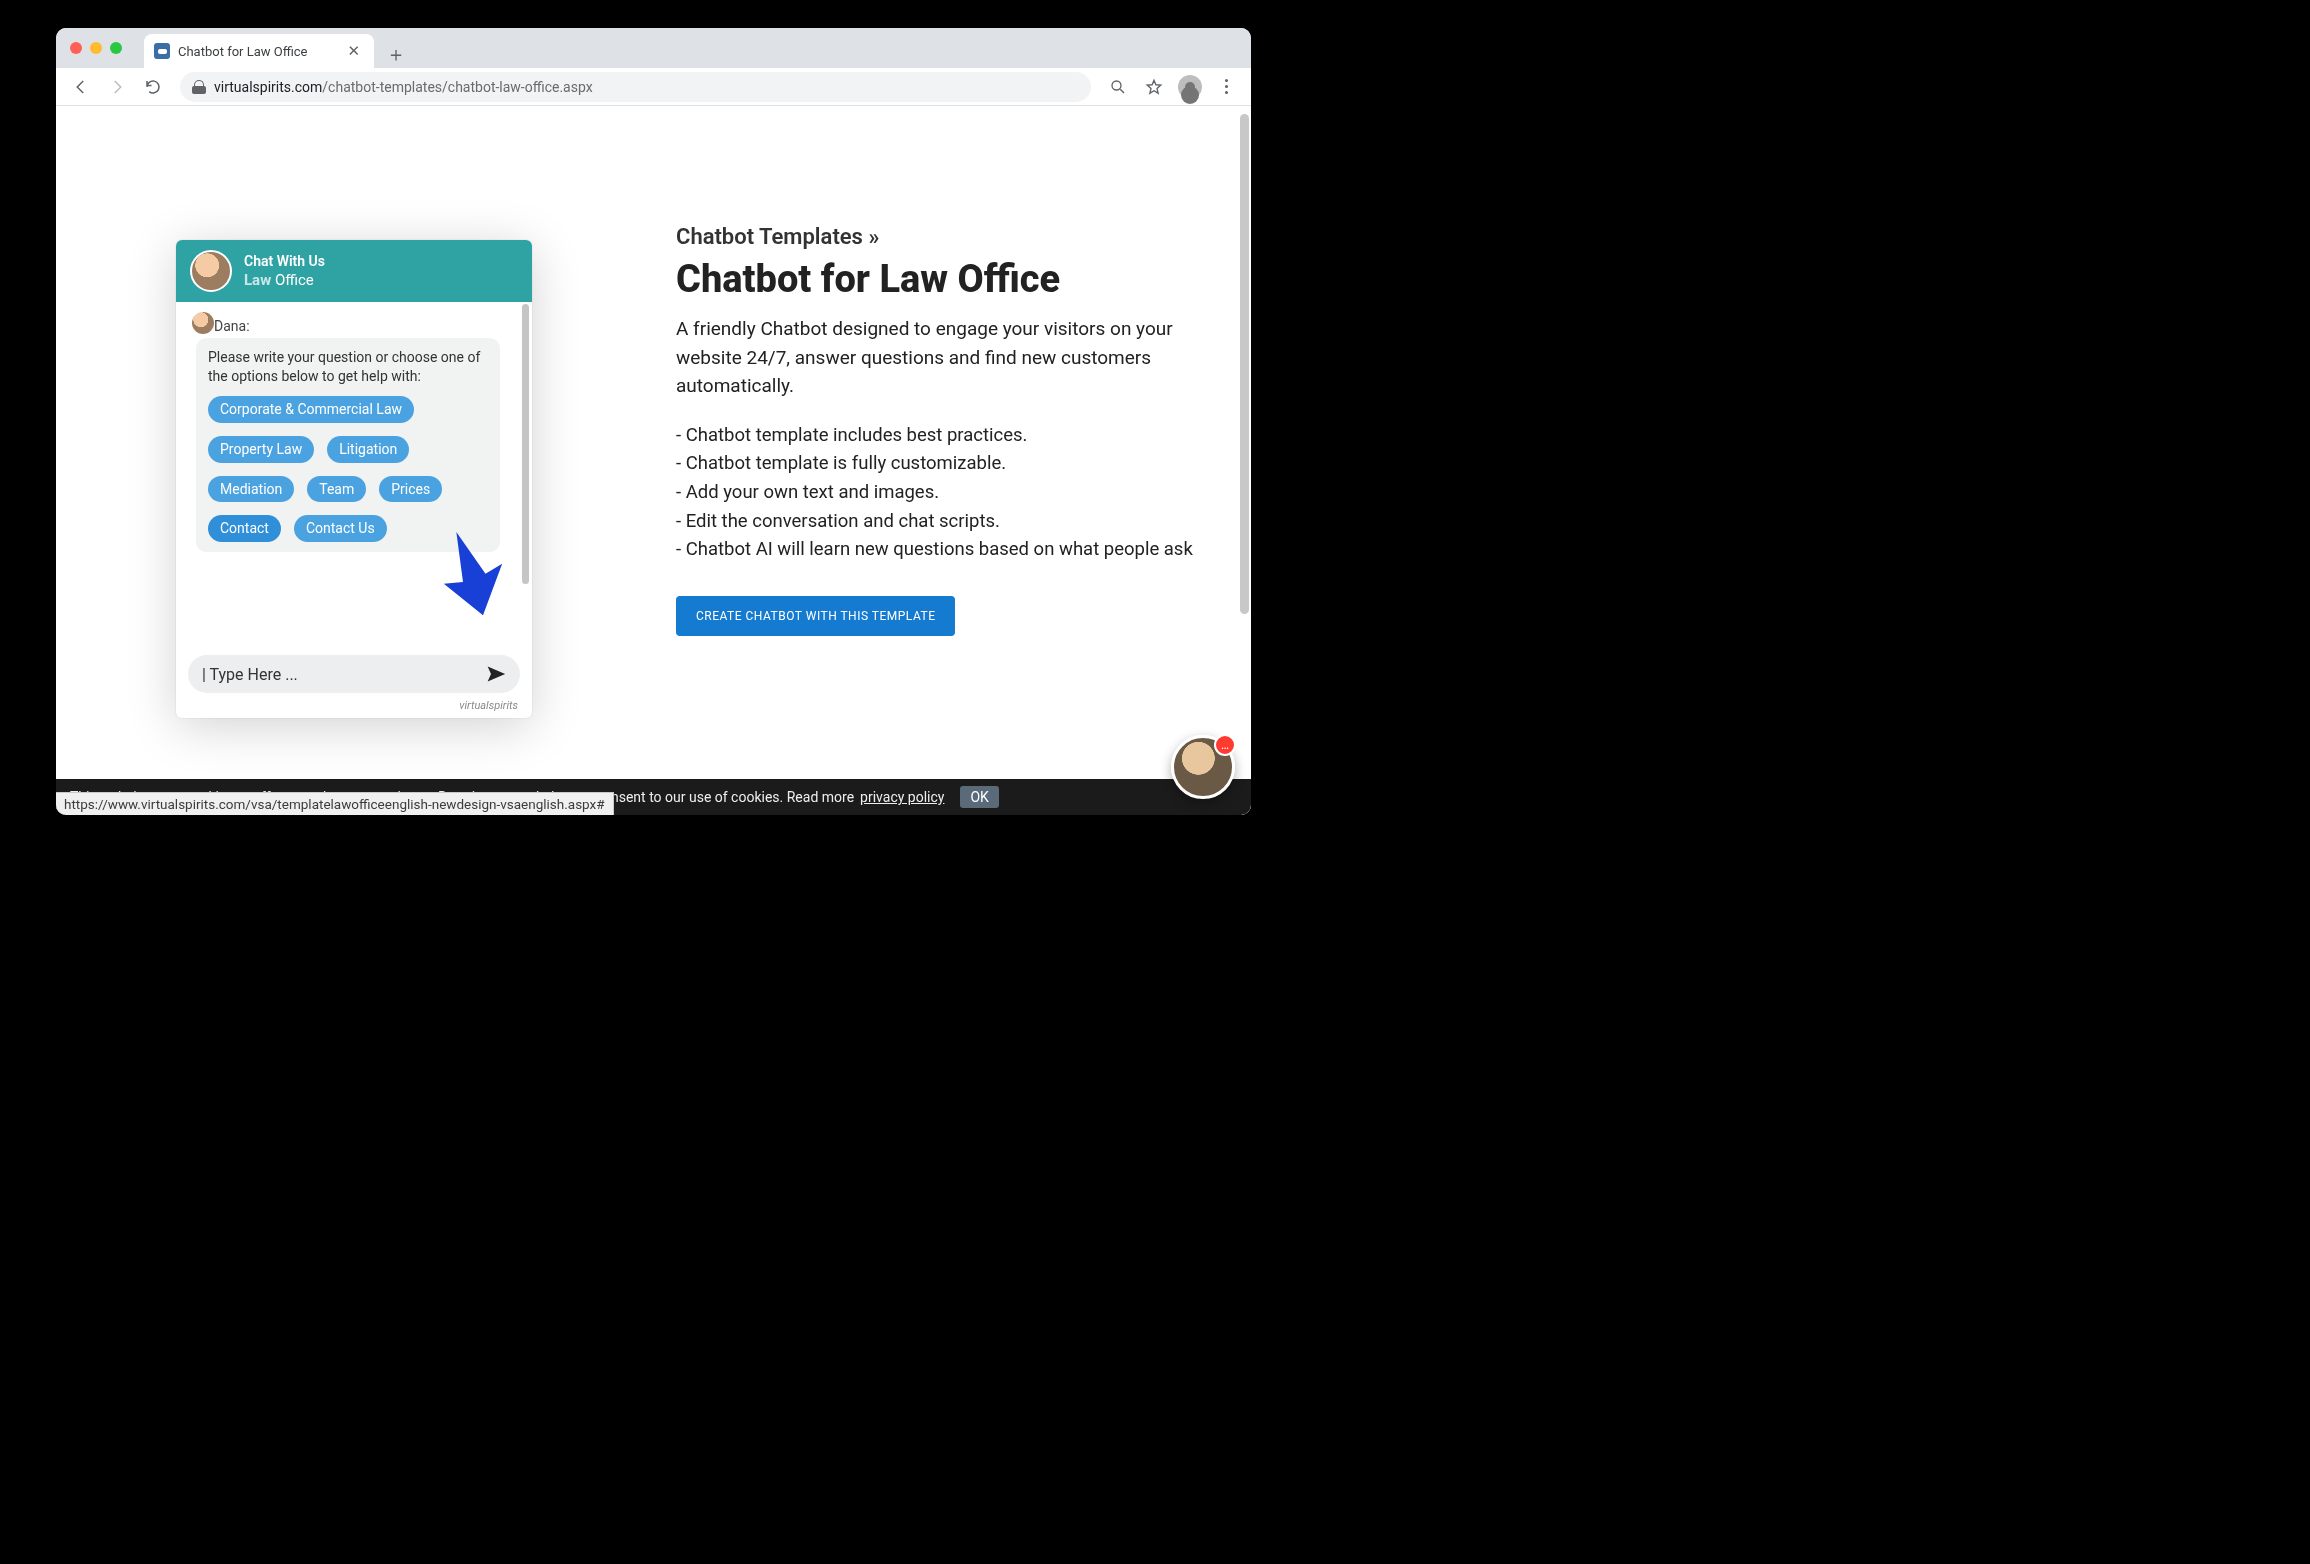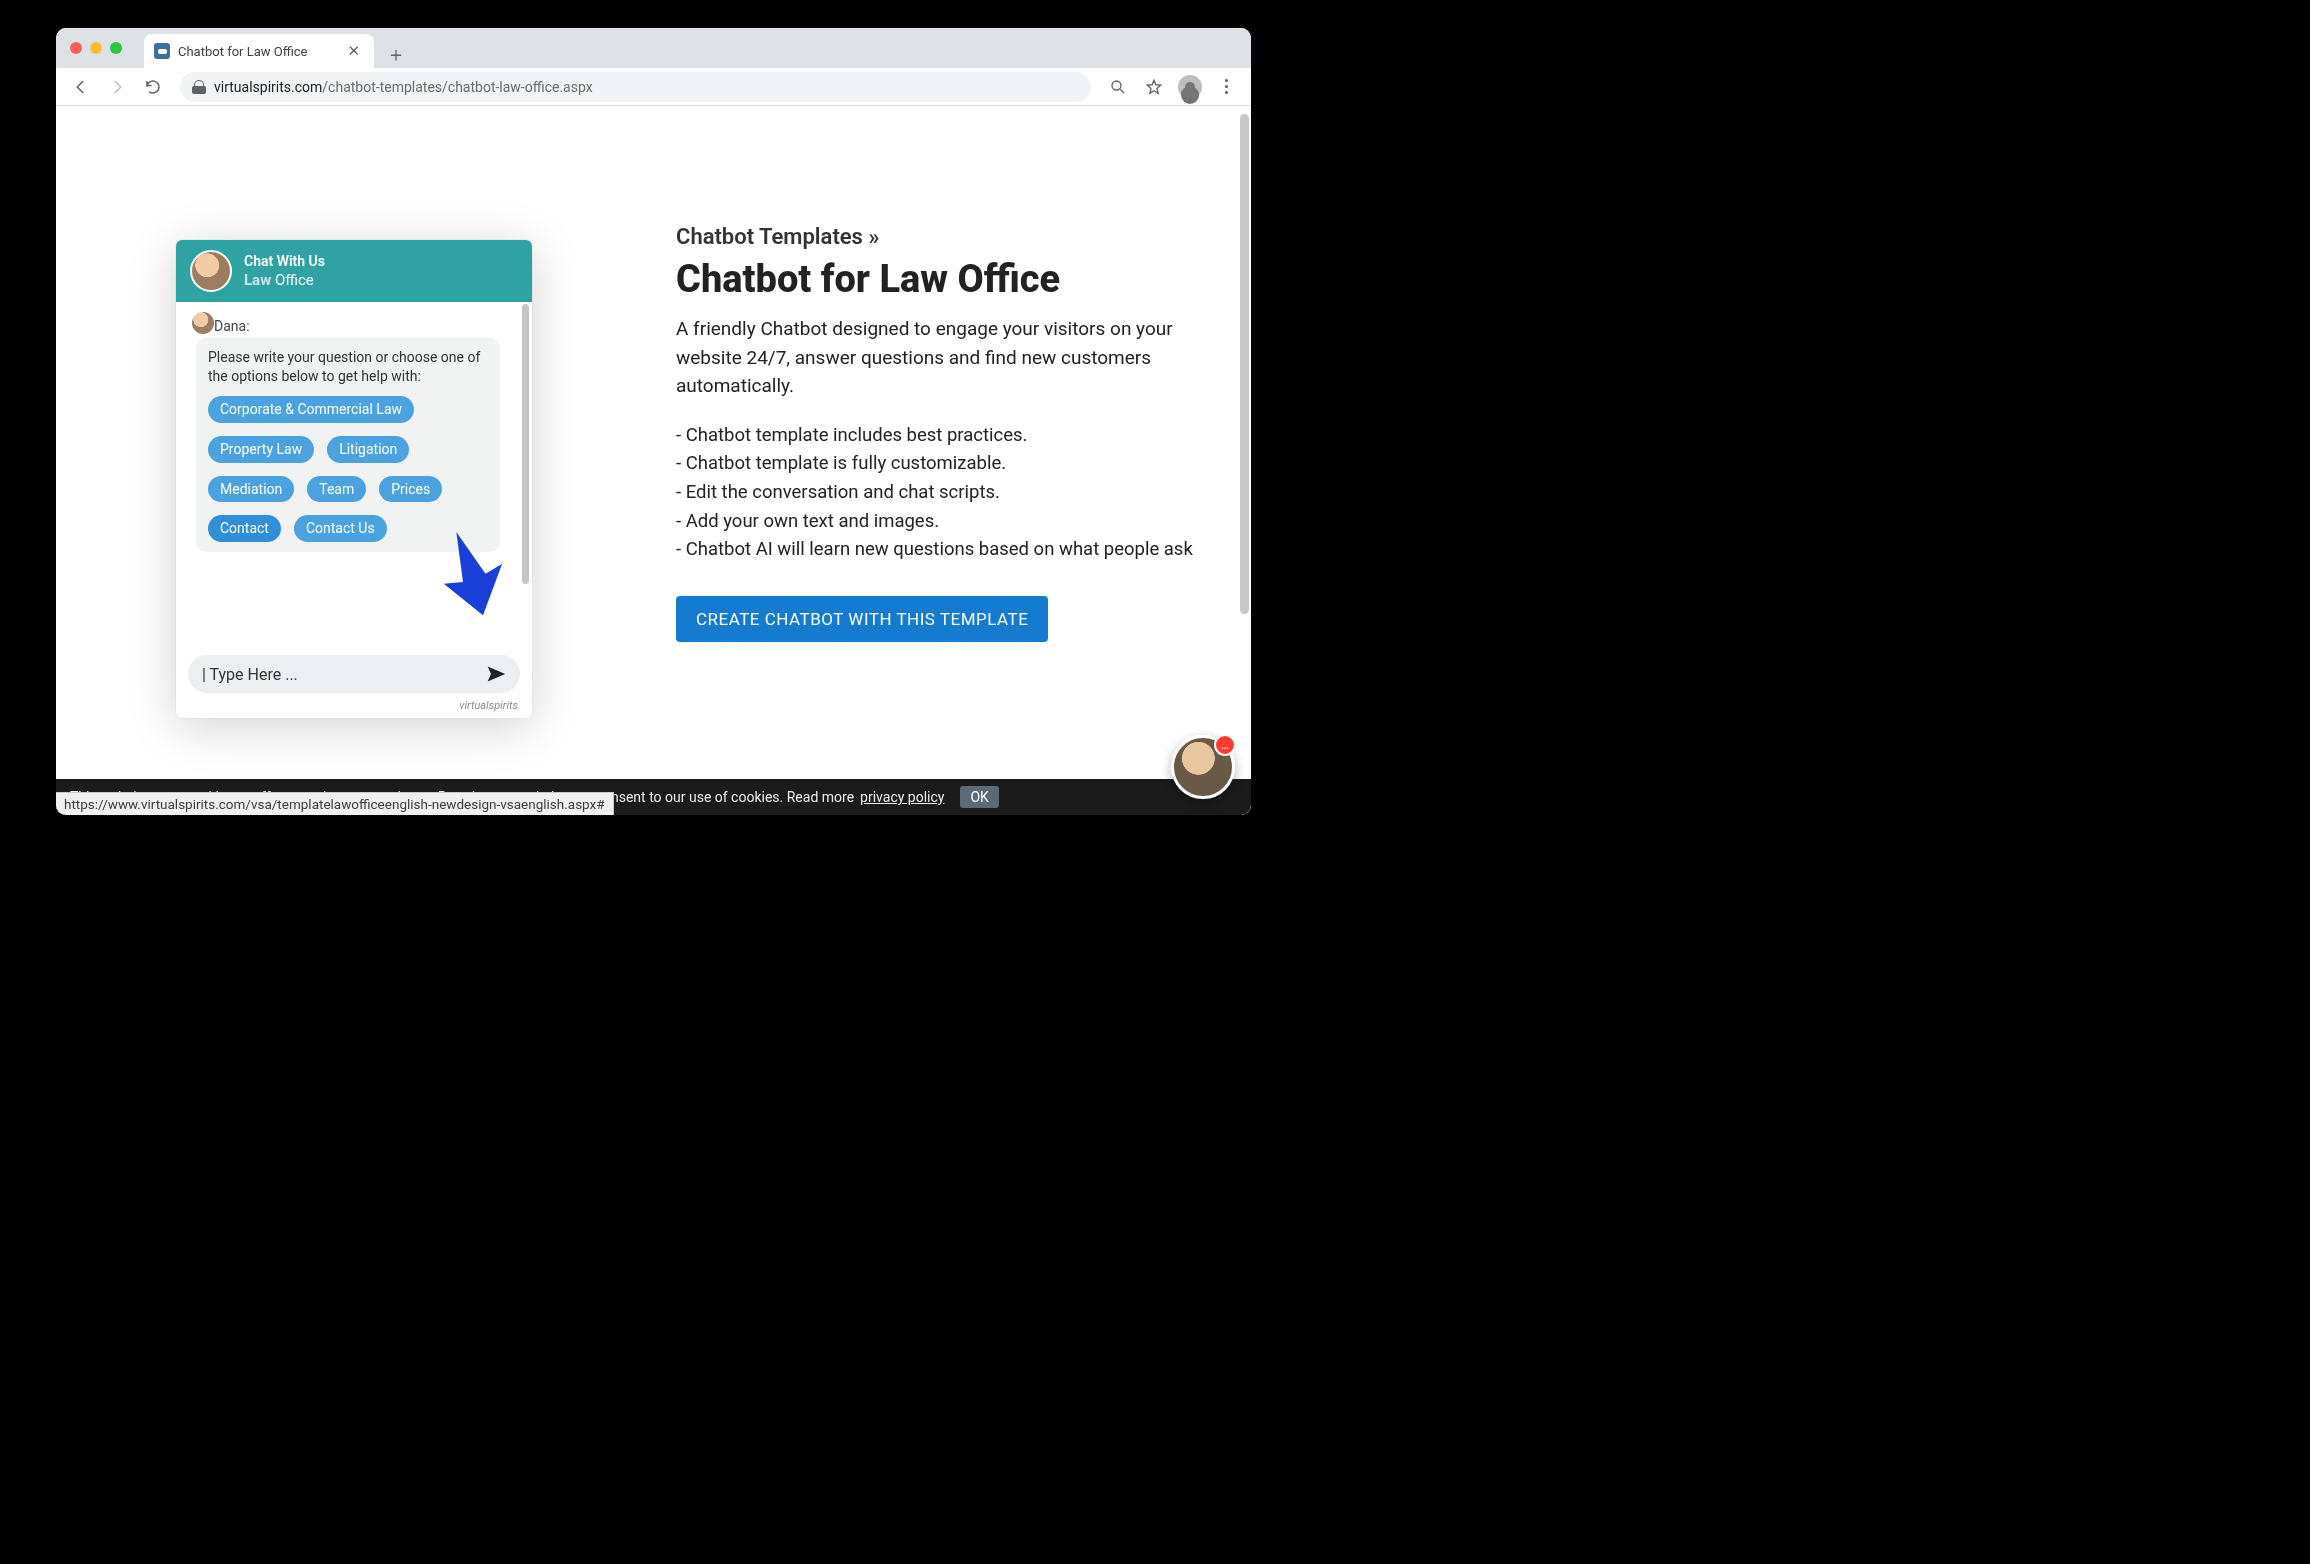--- a/index.html
+++ b/index.html
@@ -59,21 +59,21 @@
   .brand{text-align:right;font-size:11px;font-style:italic;color:#8a8a8a;padding:2px 14px 6px}
   
   .arrow{position:absolute;left:373px;top:426px;width:88px;height:100px;pointer-events:none}
   .arrow svg{width:100%;height:100%}
   
   .rcol{position:absolute;left:620px;top:118px;width:520px;color:#222}
   .crumbs{font-size:22px;color:#333;font-weight:600;margin-bottom:8px}
   .h1{font-size:38px;font-weight:800;margin-bottom:14px}
   .lead{font-size:19px;line-height:1.5;margin-bottom:20px;color:#222}
   .bul{font-size:18.5px;line-height:1.55;color:#222}
-  .cta{display:inline-block;margin-top:32px;background:#147bd1;color:#fff;font-size:17px;letter-spacing:.5px;padding:13px 20px;border-radius:4px;cursor:pointer}
+  .cta{display:inline-block;margin-top:32px;background:#147bd1;color:#fff;font-size:12px;letter-spacing:.5px;padding:13px 20px;border-radius:4px;cursor:pointer}
   
   .fab{position:absolute;right:16px;bottom:16px;width:64px;height:64px;border-radius:50%;background:radial-gradient(circle at 42% 35%,#e8c69e 32%,#6a5a45 33%);border:3px solid #fff;box-shadow:0 4px 12px rgba(0,0,0,.3);cursor:pointer}
   .fab-badge{position:absolute;right:-4px;top:-4px;width:22px;height:22px;border-radius:50%;background:#ff3b30;border:2px solid #fff;display:flex;align-items:center;justify-content:center;color:#fff;font-size:12px}
   
   .cookie{position:absolute;left:0;right:0;bottom:0;background:#1b1b1b;color:#eee;height:36px;display:flex;align-items:center;padding:0 14px;font-size:14px;gap:6px}
   .cookie a{color:#eee;text-decoration:underline;cursor:pointer}
   .okbtn{background:#5a6a79;color:#fff;padding:3px 10px;border-radius:3px;margin-left:10px;cursor:pointer;font-size:14px}
   
   .statusbar{position:absolute;left:0;bottom:0;background:#f0f0f0;border:1px solid #c9c9c9;border-left:none;border-bottom:none;padding:3px 8px;font-size:13.5px;color:#3c3c3c;z-index:5}
 </style>
@@ -185,22 +185,22 @@
         </svg>
     </div>
 
     <div class="rcol">
       <div class="crumbs">Chatbot Templates »</div>
       <div class="h1">Chatbot for Law Office</div>
       <div class="lead">A friendly Chatbot designed to engage your visitors on your website 24/7, answer questions and find new customers automatically.</div>
       <div class="bul" id="bullets">
           <div>- Chatbot template includes best practices.</div>
           <div>- Chatbot template is fully customizable.</div>
+          <div>- Add your own text and images.</div>
           <div>- Edit the conversation and chat scripts.</div>
-          <div>- Add your own text and images.</div>
           <div>- Chatbot AI will learn new questions based on what people ask</div>
         </div>
       <div class="cta">CREATE CHATBOT WITH THIS TEMPLATE</div>
     </div>
 
     <div class="cookie">
       <span>This website uses cookies to offer you a better experience. By using our website you consent to our use of cookies. Read more </span>
       <a>privacy policy</a>
       <span class="okbtn">OK</span>
     </div>

